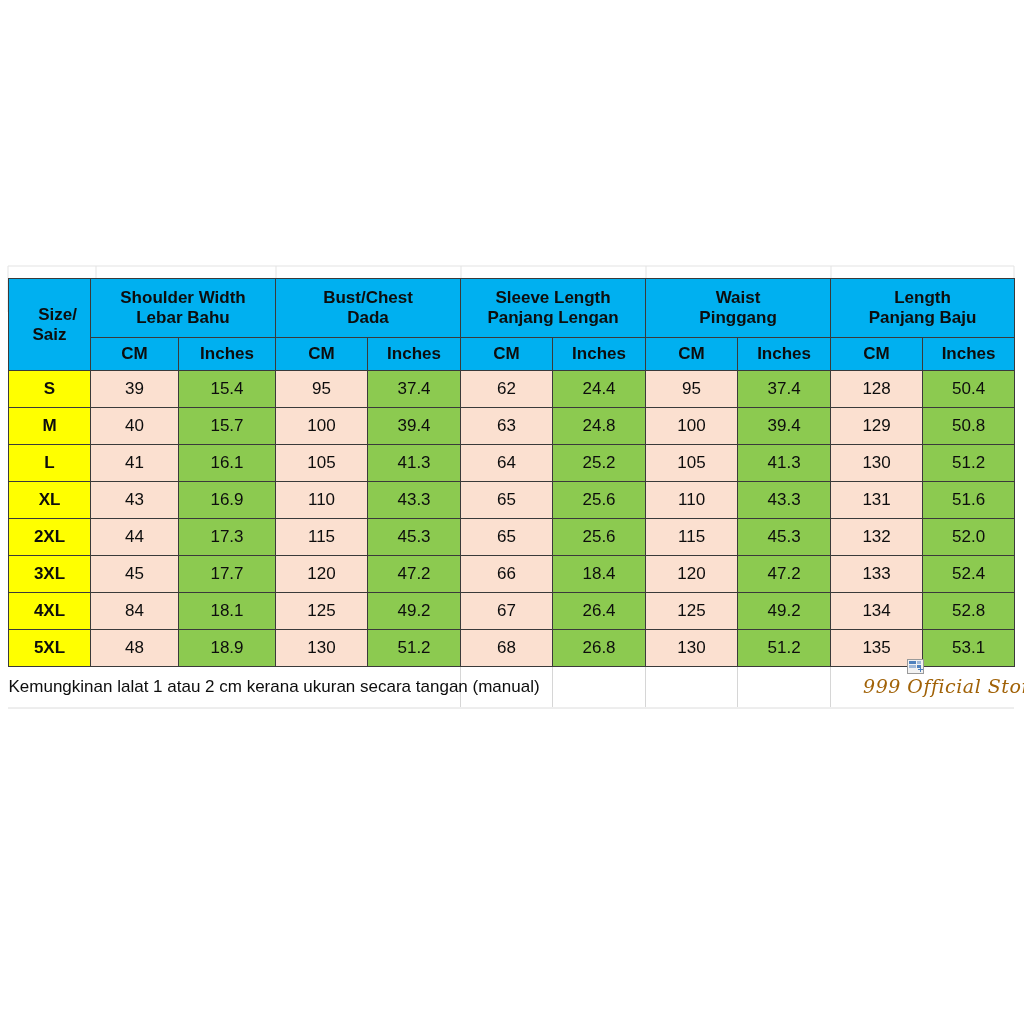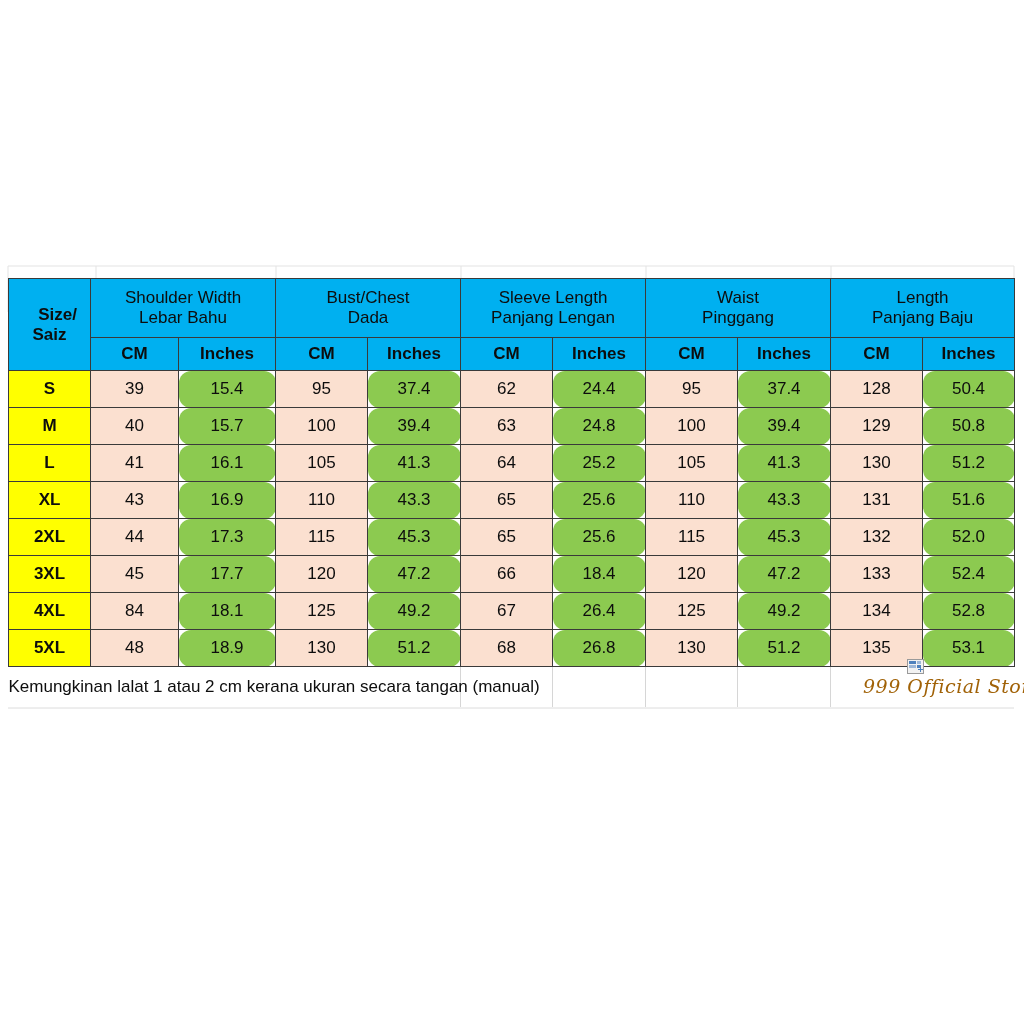--- a/index.html
+++ b/index.html
@@ -45,21 +45,21 @@
     text-align: center;
     vertical-align: middle;
     font-size: 17px;
     color: #0d0d0d;
     line-height: 1.15;
   }
 
   
   th.grp-head {
     background: #00b0f0;
-    font-weight: normal;
+    font-weight: bold;
     font-size: 17.5px;
     height: 58px;
     padding: 2px 2px;
     margin-top: 41px;
   }
   th.grp-head .l1 { display: block; }
   th.grp-head .l2 { display: block; }
 
   th.size-head {
     background: #00b0f0;
@@ -87,21 +87,20 @@
   }
   td.cm-cell {
     background: #fbe0d0;
     height: 36px;
     font-size: 18px;
   }
   td.in-cell {
     background: #8cca50;
     height: 36px;
     font-size: 18px;
-    border-radius: 12px;
   }
 
   
   tr.note-row td {
     background: #ffffff;
     border: none;
     border-top: 1px solid #3a3a3a;
     height: 40px;
     text-align: center;
   }

